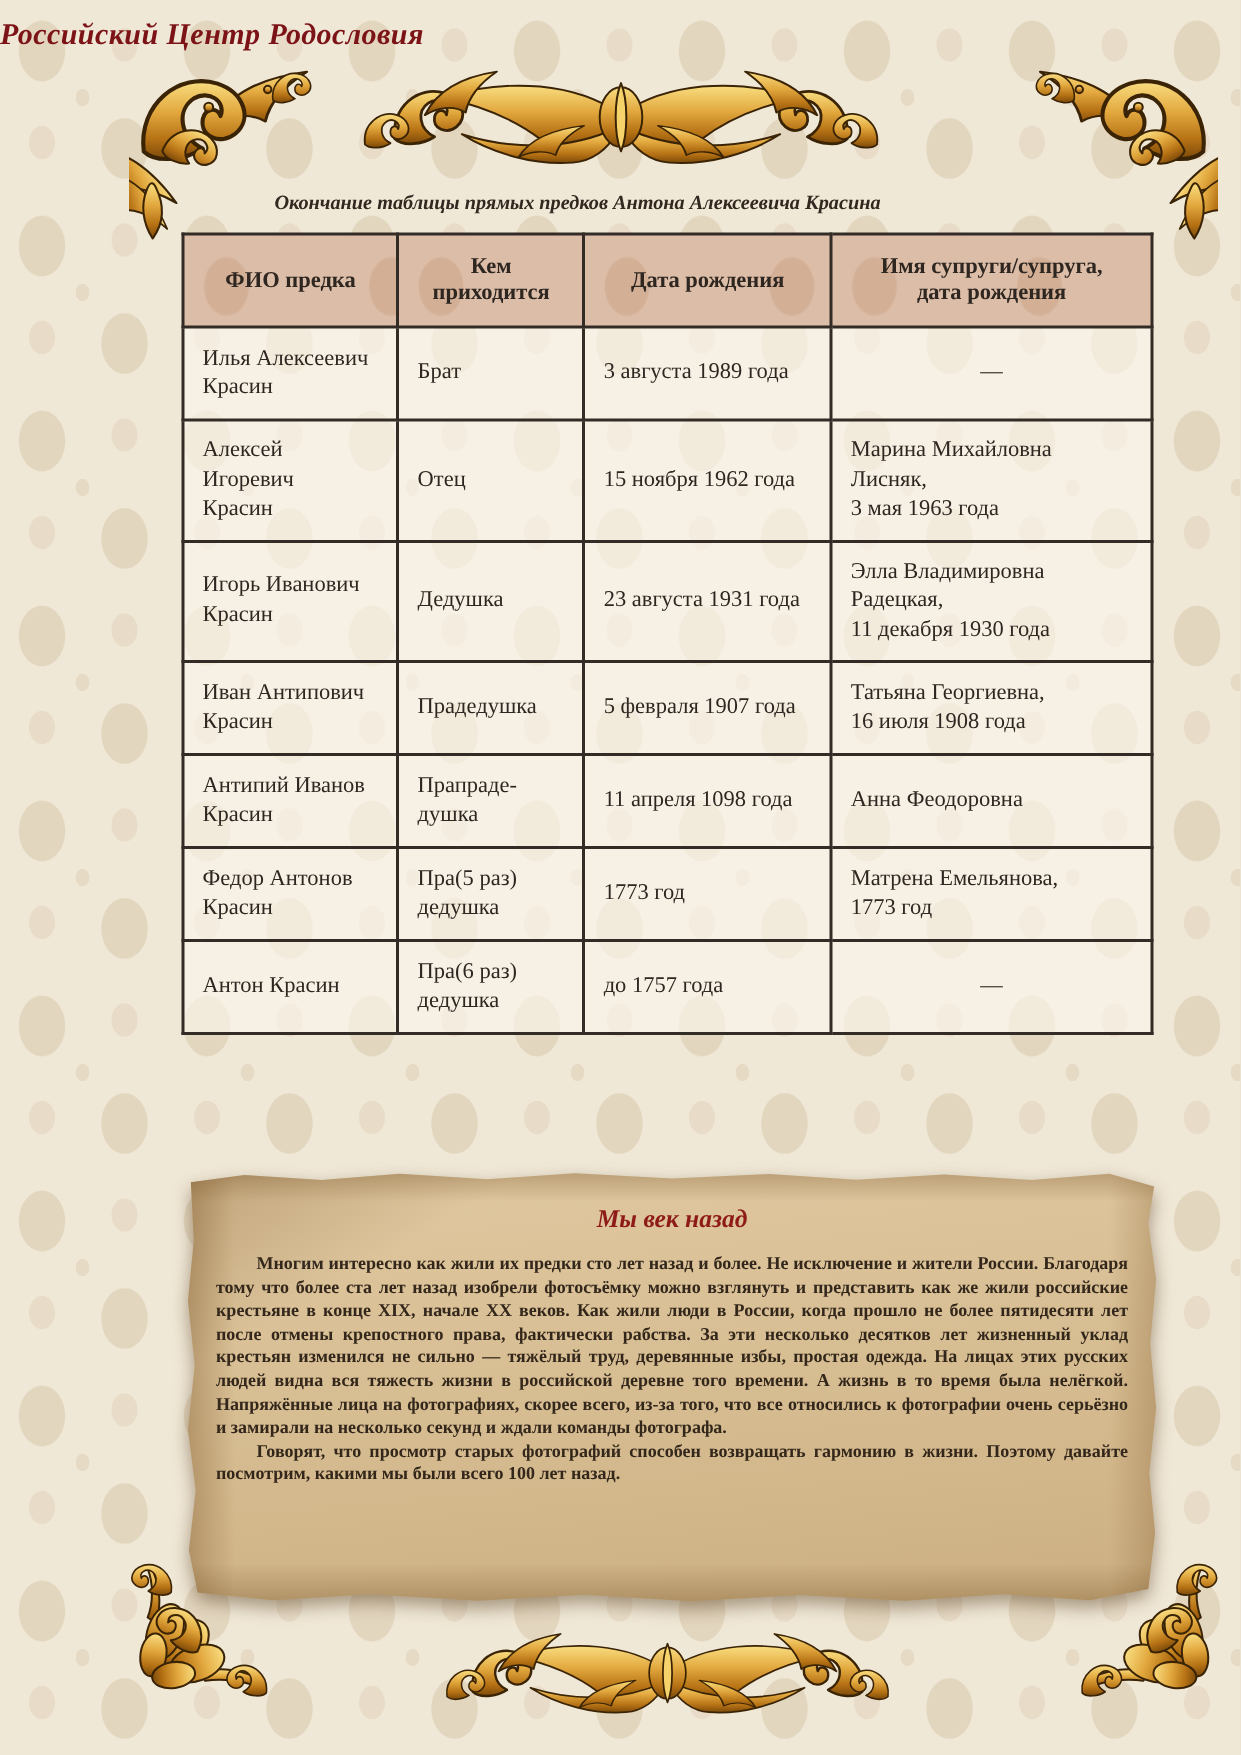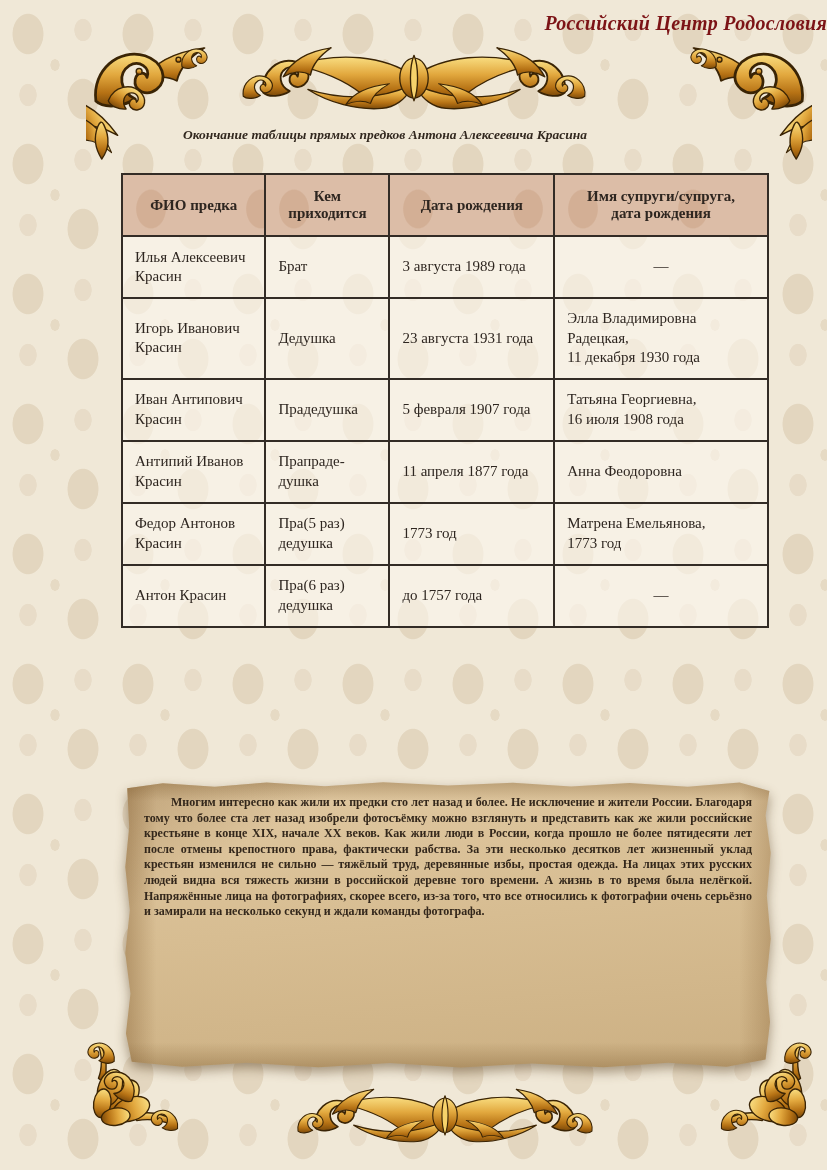--- a/index.html
+++ b/index.html
@@ -9,32 +9,32 @@
     background-color:#f0e8d7;
     background-image:
       radial-gradient(ellipse 26px 34px at 28px 34px, #e3d6bf 58%, rgba(227,214,191,0) 61%),
       radial-gradient(ellipse 26px 34px at 83px 99px, #e3d6bf 58%, rgba(227,214,191,0) 61%),
       radial-gradient(ellipse 14px 18px at 83px 30px, #e8dcc8 60%, rgba(232,220,200,0) 64%),
       radial-gradient(ellipse 14px 18px at 28px 95px, #e8dcc8 60%, rgba(232,220,200,0) 64%),
       radial-gradient(ellipse 8px 10px at 55px 65px, #e6dac4 55%, rgba(230,218,196,0) 60%);
     background-size:110px 130px;
   }
   .site-title {
-    position:absolute; top:12px; left:0; width:100%; text-align:right;
+    position:absolute; top:12px; left:0; width:100%; text-align:left;
     font-size:20px; font-weight:bold; font-style:italic; color:#7c1316; letter-spacing:.3px;
   }
   .caption {
     position:absolute; top:127px; left:0; right:57px; text-align:center;
     font-size:13.5px; font-weight:bold; font-style:italic; color:#32281f;
   }
   .orn { position:absolute; }
   .flip { transform:scaleX(-1); }
 
   table.gen-table {
-    position:absolute; left:121px; top:173px; width:648px;
+    position:absolute; left:121px; top:155px; width:648px;
     border-collapse:collapse; table-layout:fixed;
   }
   .gen-table th, .gen-table td {
     border:2px solid #332c26; white-space:pre-line; box-sizing:border-box;
   }
   .gen-table th {
     height:60px; padding:6px 8px; text-align:center; vertical-align:middle;
     font-size:15px; font-weight:bold; color:#2e2620;
     background-color:#dcbda7;
     background-image:
@@ -170,20 +170,29 @@
     </thead>
     <tbody>
         <tr>
           <td>Илья Алексеевич
 Красин</td>
           <td>Брат</td>
           <td>3 августа 1989 года</td>
           <td class="dash">—</td>
         </tr>
         <tr>
+          <td>Алексей Игоревич
+Красин</td>
+          <td>Отец</td>
+          <td>15 ноября 1962 года</td>
+          <td>Марина Михайловна
+Лисняк,
+3 мая 1963 года</td>
+        </tr>
+        <tr>
           <td>Игорь Иванович
 Красин</td>
           <td>Дедушка</td>
           <td>23 августа 1931 года</td>
           <td>Элла Владимировна
 Радецкая,
 11 декабря 1930 года</td>
         </tr>
         <tr>
           <td>Иван Антипович
@@ -191,21 +200,21 @@
           <td>Прадедушка</td>
           <td>5 февраля 1907 года</td>
           <td>Татьяна Георгиевна,
 16 июля 1908 года</td>
         </tr>
         <tr>
           <td>Антипий Иванов
 Красин</td>
           <td>Прапраде-
 душка</td>
-          <td>11 апреля 1877 года</td>
+          <td>11 апреля 1098 года</td>
           <td>Анна Феодоровна</td>
         </tr>
         <tr>
           <td>Федор Антонов
 Красин</td>
           <td>Пра(5 раз)
 дедушка</td>
           <td>1773 год</td>
           <td>Матрена Емельянова,
 1773 год</td>
@@ -215,22 +224,24 @@
           <td>Пра(6 раз)
 дедушка</td>
           <td>до 1757 года</td>
           <td class="dash">—</td>
         </tr>
       </tbody>
   </table>
 
   <div class="parchment-wrap">
     <div class="parchment">
+      <div class="article-title">Мы век назад</div>
       <div class="article-body">
         <p>Многим интересно как жили их предки сто лет назад и более. Не исключение и жители России. Благодаря тому что более ста лет назад изобрели фотосъёмку можно взглянуть и представить как же жили российские крестьяне в конце XIX, начале XX веков. Как жили люди в России, когда прошло не более пятидесяти лет после отмены крепостного права, фактически рабства. За эти несколько десятков лет жизненный уклад крестьян изменился не сильно — тяжёлый труд, деревянные избы, простая одежда. На лицах этих русских людей видна вся тяжесть жизни в российской деревне того времени. А жизнь в то время была нелёгкой. Напряжённые лица на фотографиях, скорее всего, из-за того, что все относились к фотографии очень серьёзно и замирали на несколько секунд и ждали команды фотографа.</p>
+        <p>Говорят, что просмотр старых фотографий способен возвращать гармонию в жизни. Поэтому давайте посмотрим, какими мы были всего 100 лет назад.</p>
       </div>
     </div>
   </div>
 
   <svg class="orn flip" style="left:85px;top:1038px" width="96" height="96">
       <use href="#sym-shell"></use>
     </svg>
   <svg class="orn" style="left:250px;top:1086px" width="390" height="62">
       <use href="#sym-garland"></use>
     </svg>

